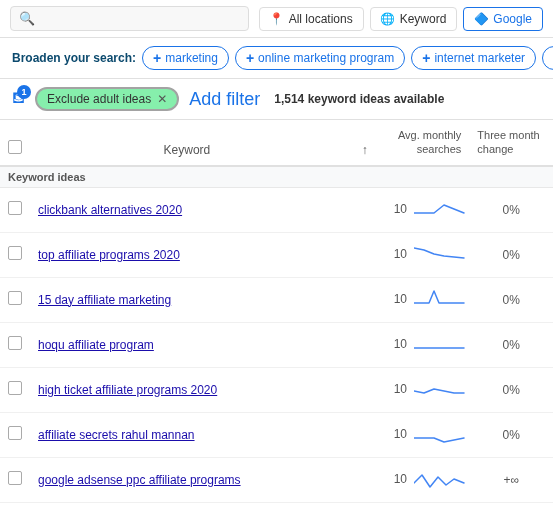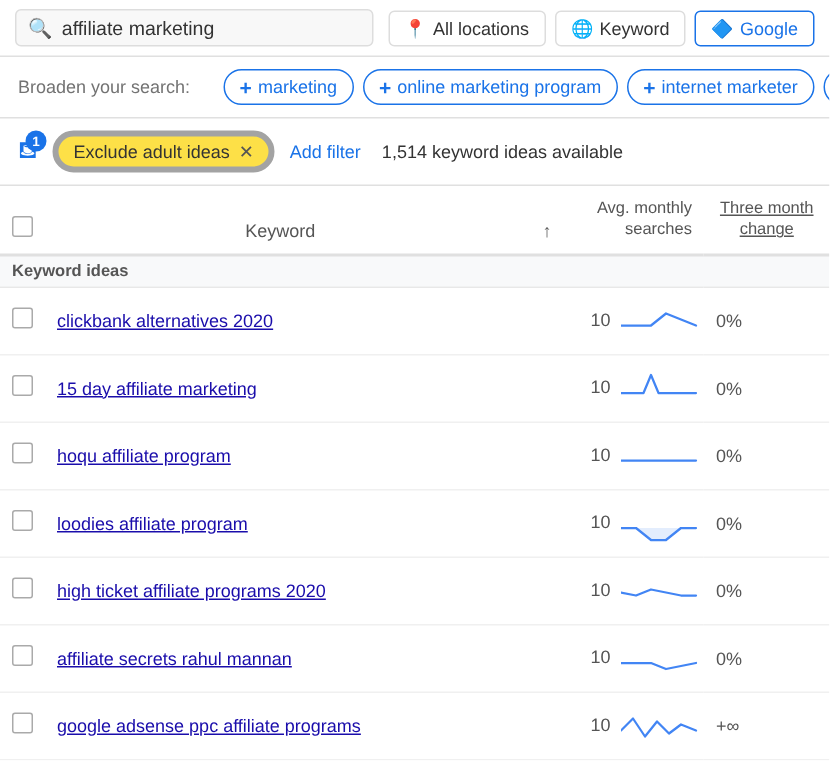--- a/index.html
+++ b/index.html
@@ -71,23 +71,24 @@
       display: flex;
       align-items: center;
       padding: 8px 12px;
       border-bottom: 1px solid #e0e0e0;
       flex-wrap: nowrap;
       overflow: hidden;
       gap: 6px;
     }
     .broaden-label {
       font-size: 12px;
-      color: #737373;
+      color: #0c4a6e;
       white-space: nowrap;
-      margin-right: 16px;
+      margin-right: 0;
+      font-weight: bold;
     }
     .broaden-chip {
       display: flex;
       align-items: center;
       gap: 4px;
       border: 1px solid #1a73e8;
       border-radius: 16px;
       padding: 3px 10px;
       font-size: 12px;
       color: #1a73e8;
@@ -131,46 +132,47 @@
       font-size: 9px;
       display: flex;
       align-items: center;
       justify-content: center;
       font-weight: bold;
     }
     .filter-chip {
       display: flex;
       align-items: center;
       gap: 4px;
-      border: 4px solid #a3a3a3;
+      border: 2px solid #a3a3a3;
       border-radius: 16px;
       padding: 3px 10px;
       font-size: 12px;
       color: #333;
-      background: #fde047;
+      background: #86efac;
       cursor: pointer;
     }
     .filter-chip .x-btn {
       font-size: 12px;
       color: #555;
       cursor: pointer;
       margin-left: 2px;
     }
     .add-filter-btn {
-      font-size: 12px;
+      font-size: 18px;
       color: #1a73e8;
       cursor: pointer;
       border: none;
       background: transparent;
       padding: 0;
     }
     .keyword-count {
       font-size: 12px;
       color: #333;
       margin-left: 4px;
+      font-weight: bold;
     }
 
     
     .table-container {
       overflow-x: auto;
     }
     table {
       width: 100%;
       border-collapse: collapse;
       table-layout: fixed;
@@ -204,21 +206,21 @@
       border-bottom: 1px solid #f0f0f0;
       margin-top: 11px;
     }
     tbody td {
       padding: 7px 8px;
       font-size: 12px;
       color: #333;
       vertical-align: middle;
     }
     td.numeric {
-      text-align: left;
+      text-align: center;
       color: #555;
     }
     .checkbox-cell {
       width: 30px;
       text-align: center;
     }
     .kw-text {
       font-size: 12px;
       color: #1a0dab;
       text-decoration: underline;
@@ -247,21 +249,20 @@
       border-radius: 2px;
       display: inline-block;
     }
   </style>
 </head>
 <body>
 
 <div class="top-bar">
   <div class="search-box">
     <span class="search-icon-svg">🔍</span>
-    <input type="text" value="affiliate marketing" style="">
   </div>
   <div class="top-bar-right">
     <button class="top-btn">
       <span>📍</span>
       <span>All locations</span>
     </button>
     <button class="top-btn">
       <span>🌐</span>
       <span>Keyword</span>
     </button>
@@ -315,21 +316,21 @@
         <th class="kw-col">
           <span>Keyword</span>
         </th>
         <th class="sort-col">
           <span>↑</span>
         </th>
         <th class="avg-col">
           <span style="font-size:11px; line-height:1.3; display:block; text-align:right;">Avg. monthly searches</span>
         </th>
         <th class="three-col">
-          <span style="font-size:11px; line-height:1.3; display:block; text-align:center;text-decoration:underline;">Three month change</span>
+          <span style="font-size:11px; line-height:1.3; display:block; text-align:left;">Three month change</span>
         </th>
       </tr>
     </thead>
     <tbody>
       <tr class="section-label-row">
         <td colspan="5" class="section-label">Keyword ideas</td>
       </tr>
 
     <tr>
           <td class="checkbox-cell"><span class="check-box"></span></td>
@@ -337,48 +338,47 @@
           <td></td>
           <td class="numeric" style="white-space: nowrap;"><span style="margin-right:4px;">10</span>
     <svg class="sparkline" width="55" height="30" viewBox="0 0 55 30">
       <path d="M0,18 L10,18 L20,18 L30,10 L40,14 L50,18" fill="none" stroke="#4285f4" stroke-width="1.5" stroke-linecap="round" stroke-linejoin="round"></path>
 
     </svg></td>
           <td class="numeric"><span>0%</span></td>
         </tr>
         <tr>
           <td class="checkbox-cell"><span class="check-box"></span></td>
+          <td><span class="kw-text">top affiliate programs 2020</span></td>
+          <td></td>
+          <td class="numeric" style="white-space: nowrap;"><span style="margin-right:4px;">10</span>
+    <svg class="sparkline" width="55" height="30" viewBox="0 0 55 30">
+      <path d="M0,8 L10,10 L20,14 L30,16 L40,17 L50,18" fill="none" stroke="#4285f4" stroke-width="1.5" stroke-linecap="round" stroke-linejoin="round"></path>
+
+    </svg></td>
+          <td class="numeric"><span>0%</span></td>
+        </tr>
+        <tr>
+          <td class="checkbox-cell"><span class="check-box"></span></td>
           <td><span class="kw-text">15 day affiliate marketing</span></td>
           <td></td>
           <td class="numeric" style="white-space: nowrap;"><span style="margin-right:4px;">10</span>
     <svg class="sparkline" width="55" height="30" viewBox="0 0 55 30">
       <path d="M0,18 L15,18 L20,6 L25,18 L50,18" fill="none" stroke="#4285f4" stroke-width="1.5" stroke-linecap="round" stroke-linejoin="round"></path>
 
     </svg></td>
           <td class="numeric"><span>0%</span></td>
         </tr>
         <tr>
           <td class="checkbox-cell"><span class="check-box"></span></td>
           <td><span class="kw-text">hoqu affiliate program</span></td>
           <td></td>
           <td class="numeric" style="white-space: nowrap;"><span style="margin-right:4px;">10</span>
     <svg class="sparkline" width="55" height="30" viewBox="0 0 55 30">
       <path d="M0,18 L50,18" fill="none" stroke="#4285f4" stroke-width="1.5" stroke-linecap="round" stroke-linejoin="round"></path>
-
-    </svg></td>
-          <td class="numeric"><span>0%</span></td>
-        </tr>
-        <tr>
-          <td class="checkbox-cell"><span class="check-box"></span></td>
-          <td><span class="kw-text">loodies affiliate program</span></td>
-          <td></td>
-          <td class="numeric" style="white-space: nowrap;"><span style="margin-right:4px;">10</span>
-    <svg class="sparkline" width="55" height="30" viewBox="0 0 55 30">
-      <path d="M0,18 L10,18 L20,26 L30,26 L40,18 L50,18" fill="none" stroke="#4285f4" stroke-width="1.5" stroke-linecap="round" stroke-linejoin="round"></path>
-      <path d="M0,18 L10,18 L20,26 L30,26 L40,18 L50,18" fill="rgba(66,133,244,0.15)" stroke="none"></path>
 
     </svg></td>
           <td class="numeric"><span>0%</span></td>
         </tr>
         <tr>
           <td class="checkbox-cell"><span class="check-box"></span></td>
           <td><span class="kw-text">high ticket affiliate programs 2020</span></td>
           <td></td>
           <td class="numeric" style="white-space: nowrap;"><span style="margin-right:4px;">10</span>
     <svg class="sparkline" width="55" height="30" viewBox="0 0 55 30">

